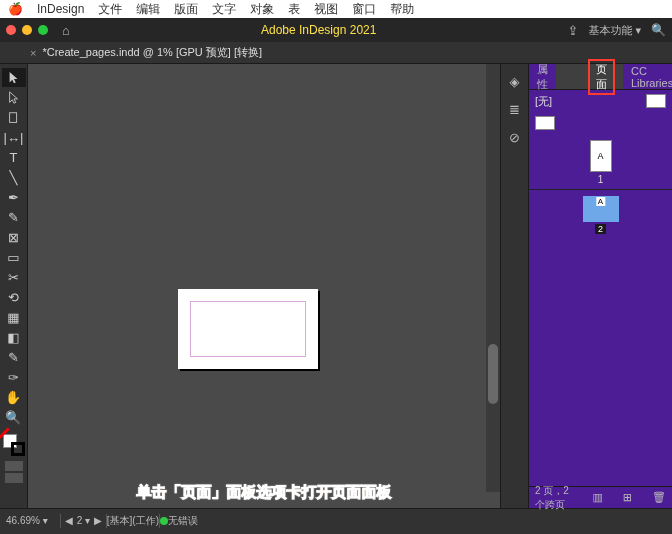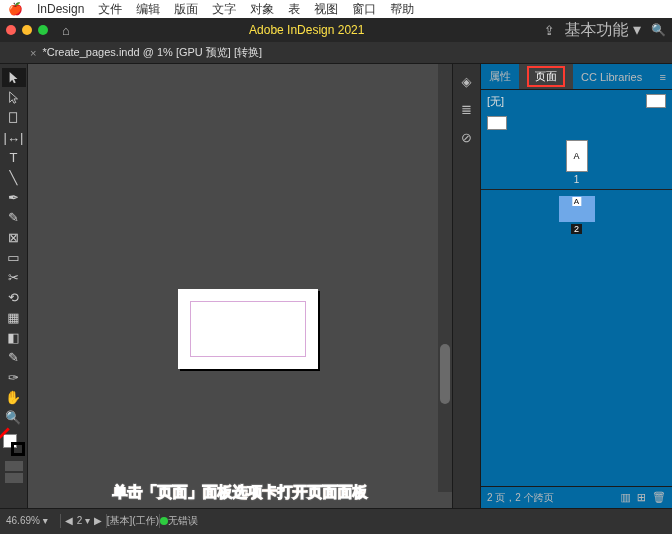--- a/index.html
+++ b/index.html
@@ -10,21 +10,21 @@
 .mac-menubar span { cursor: default; }
 
 .app-titlebar { height: 24px; background: #262626; display: flex; align-items: center; padding: 0 6px; gap: 6px; }
 .traffic { display: flex; gap: 6px; margin-right: 8px; }
 .traffic div { width: 10px; height: 10px; border-radius: 50%; }
 .tl-red { background: #ff5f56; } .tl-yel { background: #ffbd2e; } .tl-grn { background: #27c93f; }
 .app-title { flex: 1; text-align: center; color: #fde047; font-size: 12px; }
 .app-right { display: flex; gap: 10px; align-items: center; color: #bbb; }
 .home-icon { font-size: 13px; color: #bbb; }
 .share-icon { font-size: 13px; }
-.workspace { font-size: 16px; }
+.workspace { font-size: 11px; }
 .search { font-size: 12px; }
 
 .doc-tab-bar { height: 22px; background: #323232; display: flex; align-items: center; padding-left: 30px; border-bottom: 1px solid #1a1a1a; }
 .doc-tab { display: flex; align-items: center; gap: 6px; color: #ddd; font-size: 11px; }
 .doc-tab .x { color: #999; cursor: pointer; }
 
 .main { display: flex; height: 444px; }
 
 .toolbar-left { width: 28px; background: #323232; border-right: 1px solid #1a1a1a; display: flex; flex-direction: column; align-items: center; padding-top: 4px; gap: 1px; }
 .tool { width: 24px; height: 19px; display: flex; align-items: center; justify-content: center; color: #ccc; font-size: 13px; cursor: pointer; }
@@ -40,43 +40,43 @@
 .canvas-area { flex: 1; background: #4a4a4a; position: relative; overflow: hidden; padding-left: 44px; }
 .page { position: absolute; left: 150px; top: 225px; width: 140px; height: 80px; background: #fff; box-shadow: 2px 2px 0 #000; }
 .page .margin { position: absolute; left: 12px; top: 12px; right: 12px; bottom: 12px; border: 1px solid #d8a8d8; }
 .scroll-v { position: absolute; right: 0; top: 0; bottom: 16px; width: 14px; background: #3a3a3a; }
 .scroll-v .thumb { position: absolute; left: 2px; right: 2px; top: 280px; height: 60px; background: #6a6a6a; border-radius: 5px; }
 .annotation { position: absolute; bottom: 6px; left: 50%; transform: translateX(-50%); color: #ff7a1a; font-size: 15px; font-weight: bold; -webkit-text-stroke: 1px #fff; text-shadow: 0 0 2px #fff; white-space: nowrap; }
 
 .panel-strip { width: 28px; background: #323232; border-left: 1px solid #1a1a1a; display: flex; flex-direction: column; align-items: center; padding-top: 8px; gap: 10px; }
 .panel-strip .pi { width: 18px; height: 18px; display:flex; align-items:center; justify-content:center; color:#bbb; font-size:13px; cursor:pointer; }
 
-.right-panel { width: 192px; background: #0369a1; border-left: 1px solid #1a1a1a; display: flex; flex-direction: column; }
+.right-panel { width: 144px; background: #4c1d95; border-left: 1px solid #1a1a1a; display: flex; flex-direction: column; }
 .tabs { display: flex; height: 26px; align-items: center; border-bottom: 1px solid #1a1a1a; font-size: 11px; }
 .tab { padding: 0 8px; height: 100%; display: flex; align-items: center; color: #bbb; cursor: pointer; }
 .tab.active { background: #3f3f3f; color: #fff; }
-.tab-highlight { border: 2px solid #ff3b30; padding: 1px 6px; }
+.tab-highlight { border: 2px solid #ff3b30; padding: 1px 6px; margin-left: 24px; }
 .tab-menu { margin-left: auto; padding: 0 6px; color: #bbb; cursor: pointer; }
 
 .masters { border-bottom: 1px solid #222; }
 .master-row { display: flex; align-items: center; height: 22px; padding: 0 6px; gap: 6px; }
 .master-row .label { flex: 1; color: #ddd; }
 .master-row .thumb { width: 20px; height: 14px; background: #fff; border: 1px solid #888; }
 .master-thumbs { display: flex; justify-content: center; padding: 6px 0 4px; }
 .m-thumb-box { text-align: center; }
 .m-thumb { width: 22px; height: 32px; background: #fff; display:flex; align-items:center; justify-content:center; color:#000; font-size:9px; border:1px solid #888; }
 .m-label { color:#ddd; font-size:10px; margin-top:2px; }
 
 .pages-area { flex: 1; padding-top: 6px; display: flex; justify-content: center; align-items: flex-start; }
 .page-thumb-box { text-align: center; }
 .page-thumb { width: 36px; height: 26px; background: #6fa8e8; position: relative; }
 .page-thumb .a { position: absolute; top: 1px; left: 50%; transform: translateX(-50%); font-size: 8px; color: #000; background:#fff; padding:0 2px; }
 .page-num { display:inline-block; background:#1a1a1a; color:#fff; font-size:9px; padding:0 3px; margin-top:2px; }
 
-.panel-footer { height: 22px; border-top: 1px solid #1a1a1a; display: flex; align-items: center; padding: 0 6px; gap: 6px; color: #bbb; font-size: 10px; }
+.panel-footer { height: 22px; border-top: 1px solid #1a1a1a; display: flex; align-items: center; padding: 0 6px; gap: 20px; color: #bbb; font-size: 10px; }
 .panel-footer .txt { flex: 1; }
 .panel-footer .ic { cursor: pointer; font-size: 11px; }
 
 .statusbar { height: 24px; background: #323232; border-top: 1px solid #1a1a1a; display: flex; align-items: center; padding: 0 6px; color: #bbb; font-size: 10px; }
 .statusbar .sep { width: 1px; height: 14px; background: #555; }
 .statusbar .arrow { cursor: pointer; padding: 0 4px; }
 .statusbar .zoom { width: 54px; }
 .statusbar .errdot { width: 8px; height: 8px; background: #2ecc40; border-radius: 50%; }
 </style>
 </head>

